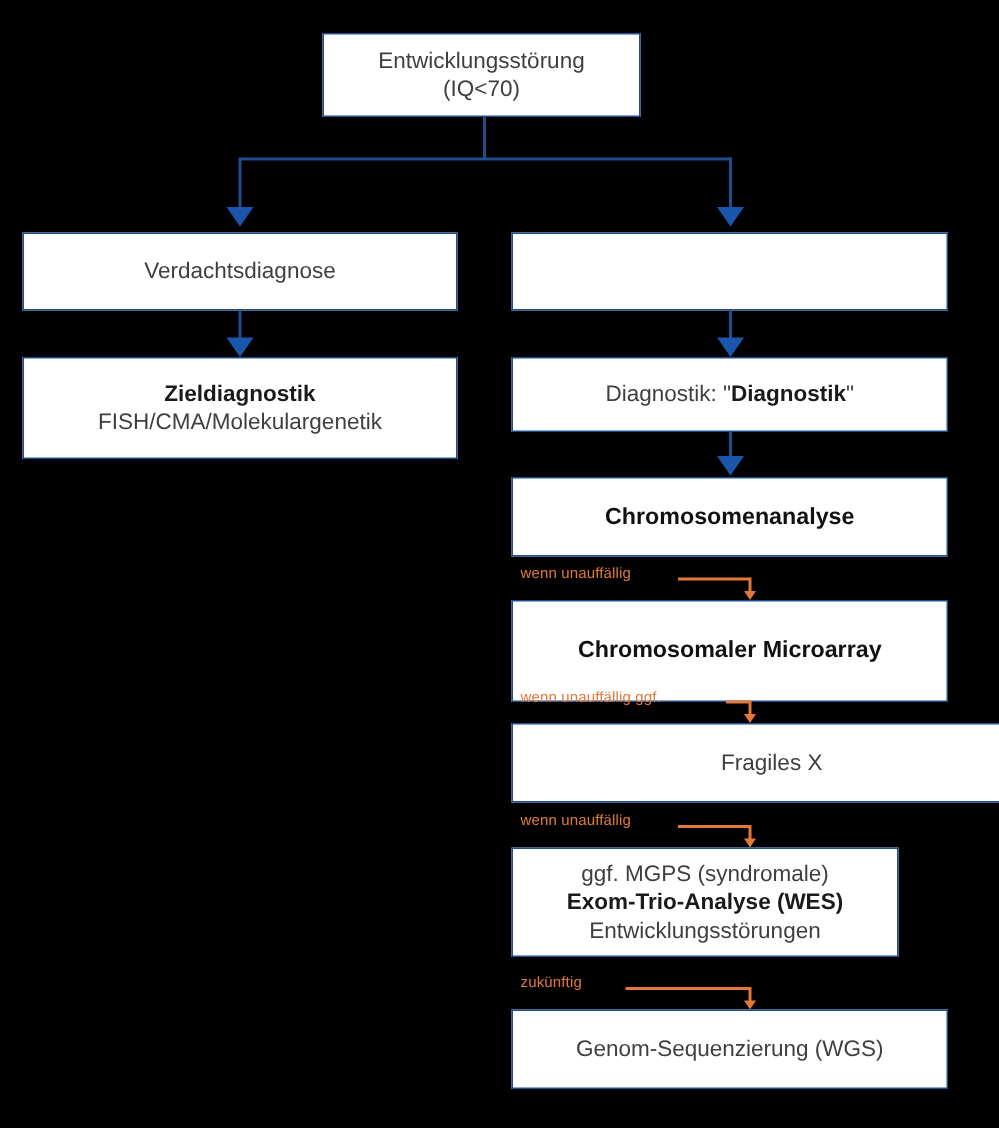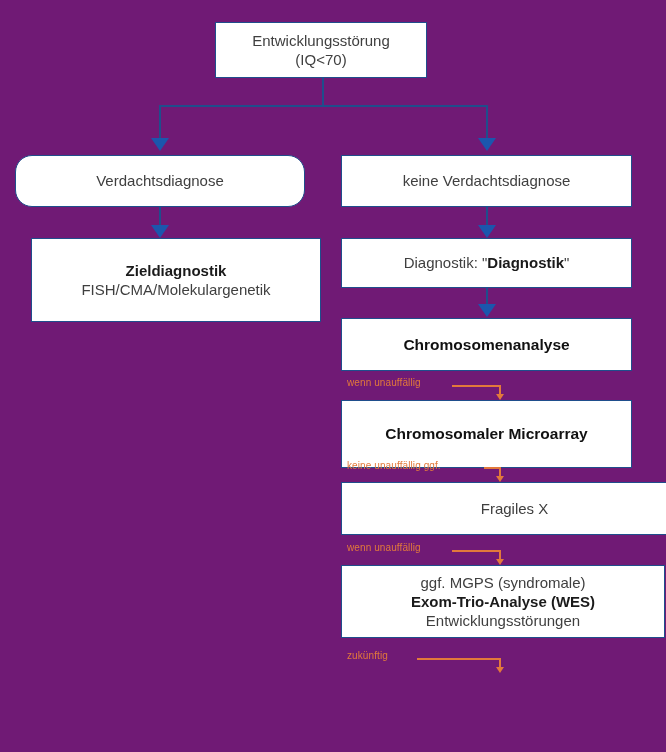--- a/index.html
+++ b/index.html
@@ -9,21 +9,21 @@
   }
   body {
     font-family: "Liberation Sans", sans-serif;
     color: #3a3a3a;
     -webkit-font-smoothing: antialiased;
   }
   #canvas {
     position: relative;
     width: 666px;
     height: 752px;
-    background: #701a75;
+    background: #000000;
     overflow: hidden;
   }
   .node {
     position: absolute;
     box-sizing: border-box;
     border: 1.6px solid #1F4E8C;
     background: #ffffff;
     display: flex;
     flex-direction: column;
     align-items: center;
@@ -92,34 +92,33 @@
   <div class="vline" style="left:322px; top:78px; width:2px; height:28px;"></div>
 
   <div class="hline" style="left:160px; top:105px; width:328px; height:2px;"></div>
 
   <div class="vline" style="left:159px; top:105px; width:2px; height:34px;"></div>
   <div class="arrowhead" style="left:151px; top:138px;"></div>
 
   <div class="vline" style="left:486px; top:105px; width:2px; height:34px;"></div>
   <div class="arrowhead" style="left:478px; top:138px;"></div>
 
-  <div class="node" style="left:15px; top:155px; width:290px; height:52px;border-radius:17px;">
+  <div class="node" style="left:15px; top:155px; width:290px; height:52px;">
     <span class="ln">Verdachtsdiagnose</span>
   </div>
 
   <div class="vline" style="left:159px; top:207px; width:2px; height:19px;"></div>
   <div class="arrowhead" style="left:151px; top:225px;"></div>
 
-  <div class="node" style="left:31px; top:238px; width:290px; height:84px;">
+  <div class="node" style="left:15px; top:238px; width:290px; height:68px;">
     <span class="ln bold">Zieldiagnostik</span>
     <span class="ln">FISH/CMA/Molekulargenetik</span>
   </div>
 
   <div class="node" style="left:341px; top:155px; width:291px; height:52px;">
-    <span class="ln">keine Verdachtsdiagnose</span>
   </div>
 
   <div class="vline" style="left:486px; top:207px; width:2px; height:19px;"></div>
   <div class="arrowhead" style="left:478px; top:225px;"></div>
 
   <div class="node" style="left:341px; top:238px; width:291px; height:50px;">
     <span class="ln"><span>Diagnostik: "</span><span class="bold">Diagnostik</span><span>"</span></span>
   </div>
 
   <div class="vline" style="left:486px; top:288px; width:2px; height:17px;"></div>
@@ -131,39 +130,42 @@
 
   <div class="note" style="left:347px; top:377px;">wenn unauffällig</div>
   <div class="oline" style="left:452px; top:385px; width:48px;"></div>
   <div class="ovline" style="left:499px; top:385px; height:11px;"></div>
   <div class="oarrow" style="left:496px; top:394px;"></div>
 
   <div class="node strong" style="left:341px; top:400px; width:291px; height:68px;">
     <span class="ln">Chromosomaler Microarray</span>
   </div>
 
-  <div class="note" style="left:347px; top:460px;">keine unauffällig ggf.</div>
+  <div class="note" style="left:347px; top:460px;">wenn unauffällig ggf.</div>
   <div class="oline" style="left:484px; top:467px; width:16px;"></div>
   <div class="ovline" style="left:499px; top:467px; height:11px;"></div>
   <div class="oarrow" style="left:496px; top:476px;"></div>
 
   <div class="node" style="left:341px; top:482px; width:347px; height:53px;">
     <span class="ln">Fragiles X</span>
   </div>
 
   <div class="note" style="left:347px; top:542px;">wenn unauffällig</div>
   <div class="oline" style="left:452px; top:550px; width:48px;"></div>
   <div class="ovline" style="left:499px; top:550px; height:11px;"></div>
   <div class="oarrow" style="left:496px; top:559px;"></div>
 
-  <div class="node" style="left:341px; top:565px; width:324px; height:73px;">
+  <div class="node" style="left:341px; top:565px; width:258px; height:73px;">
     <span class="ln">ggf. MGPS (syndromale)</span>
     <span class="ln bold">Exom-Trio-Analyse (WES)</span>
     <span class="ln">Entwicklungsstörungen</span>
   </div>
 
   <div class="note" style="left:347px; top:650px;">zukünftig</div>
   <div class="oline" style="left:417px; top:658px; width:83px;"></div>
   <div class="ovline" style="left:499px; top:658px; height:11px;"></div>
   <div class="oarrow" style="left:496px; top:667px;"></div>
 
+  <div class="node" style="left:341px; top:673px; width:291px; height:53px;">
+    <span class="ln">Genom-Sequenzierung (WGS)</span>
+  </div>
 
 </div>
 
 </body></html>

